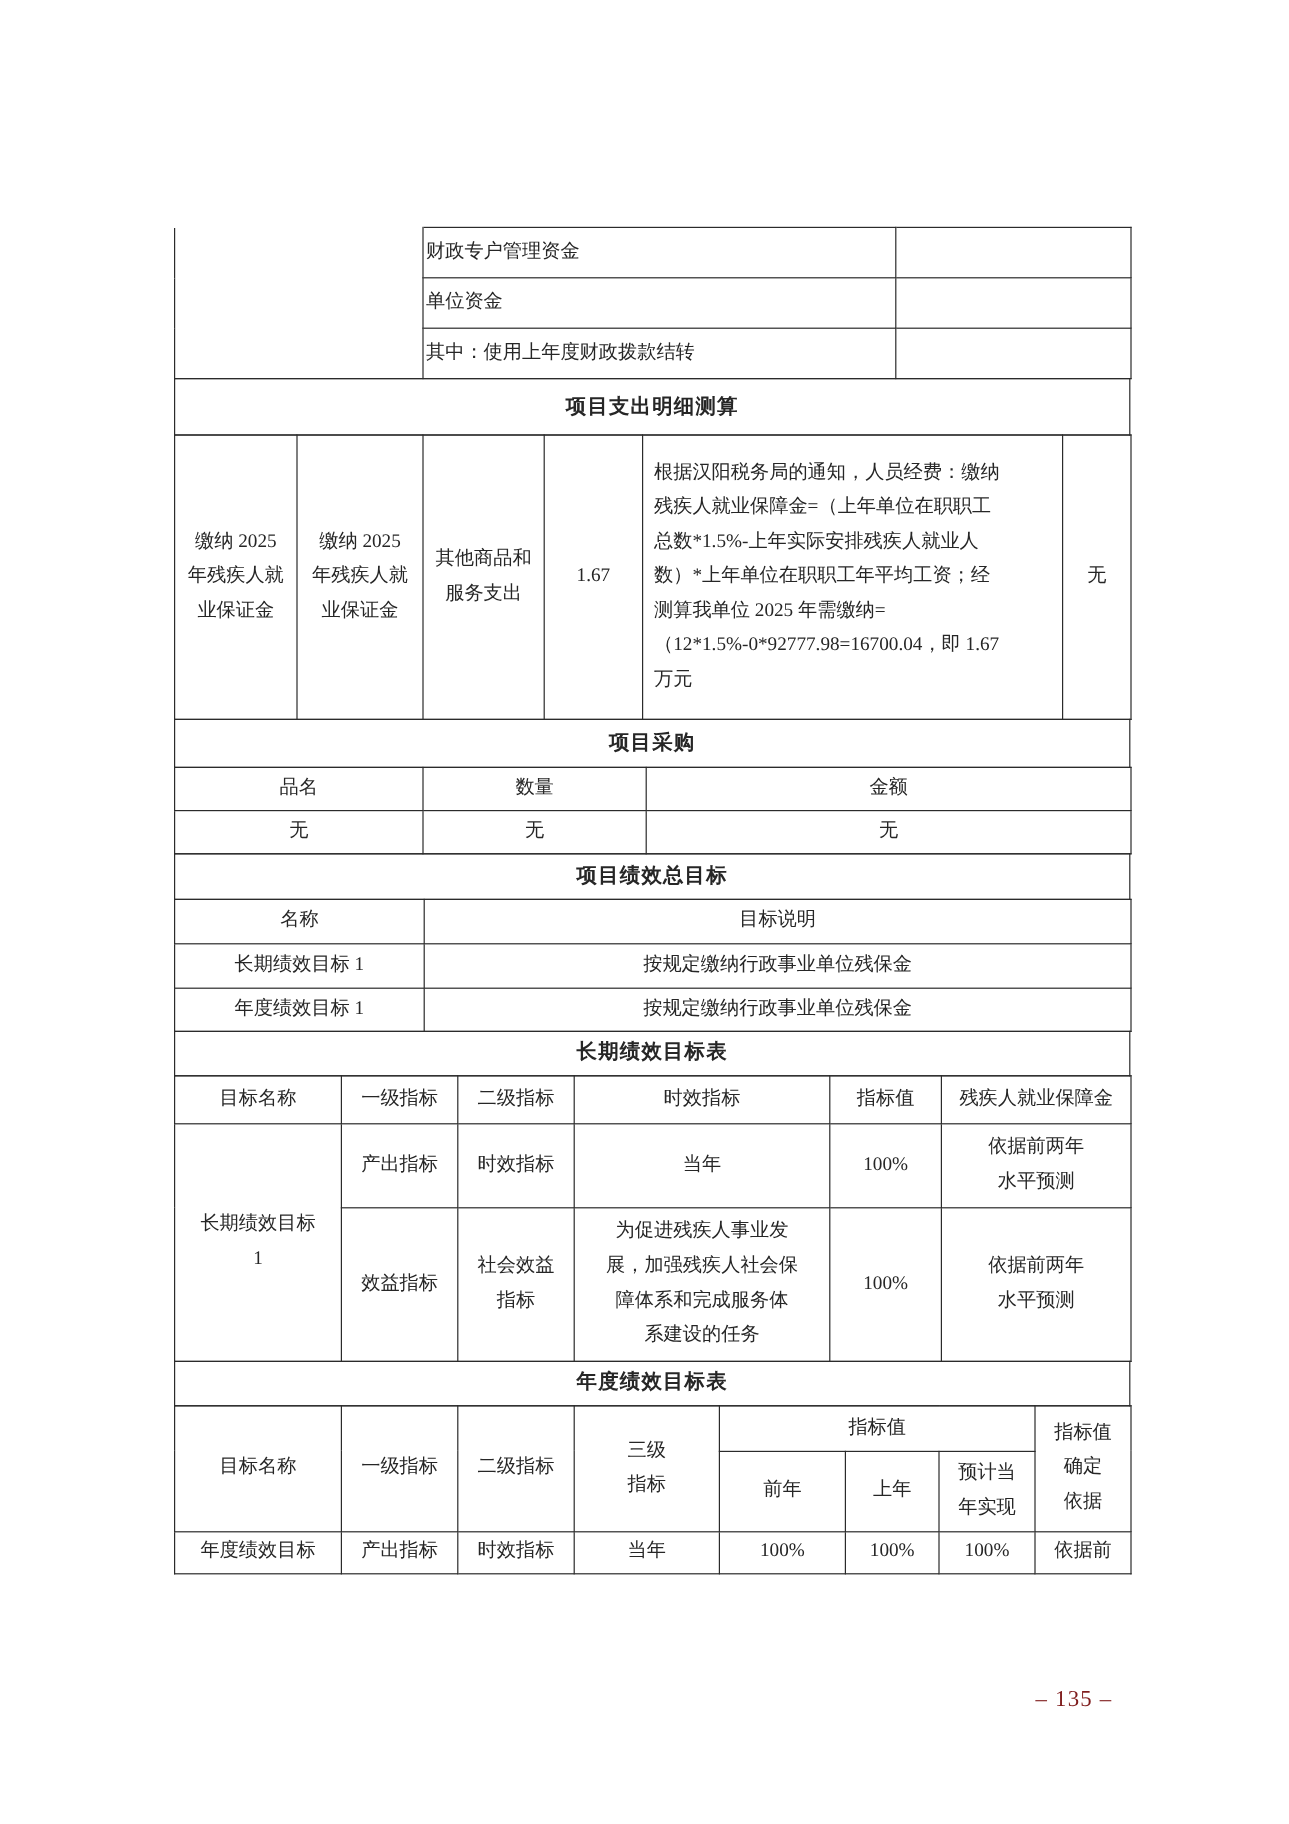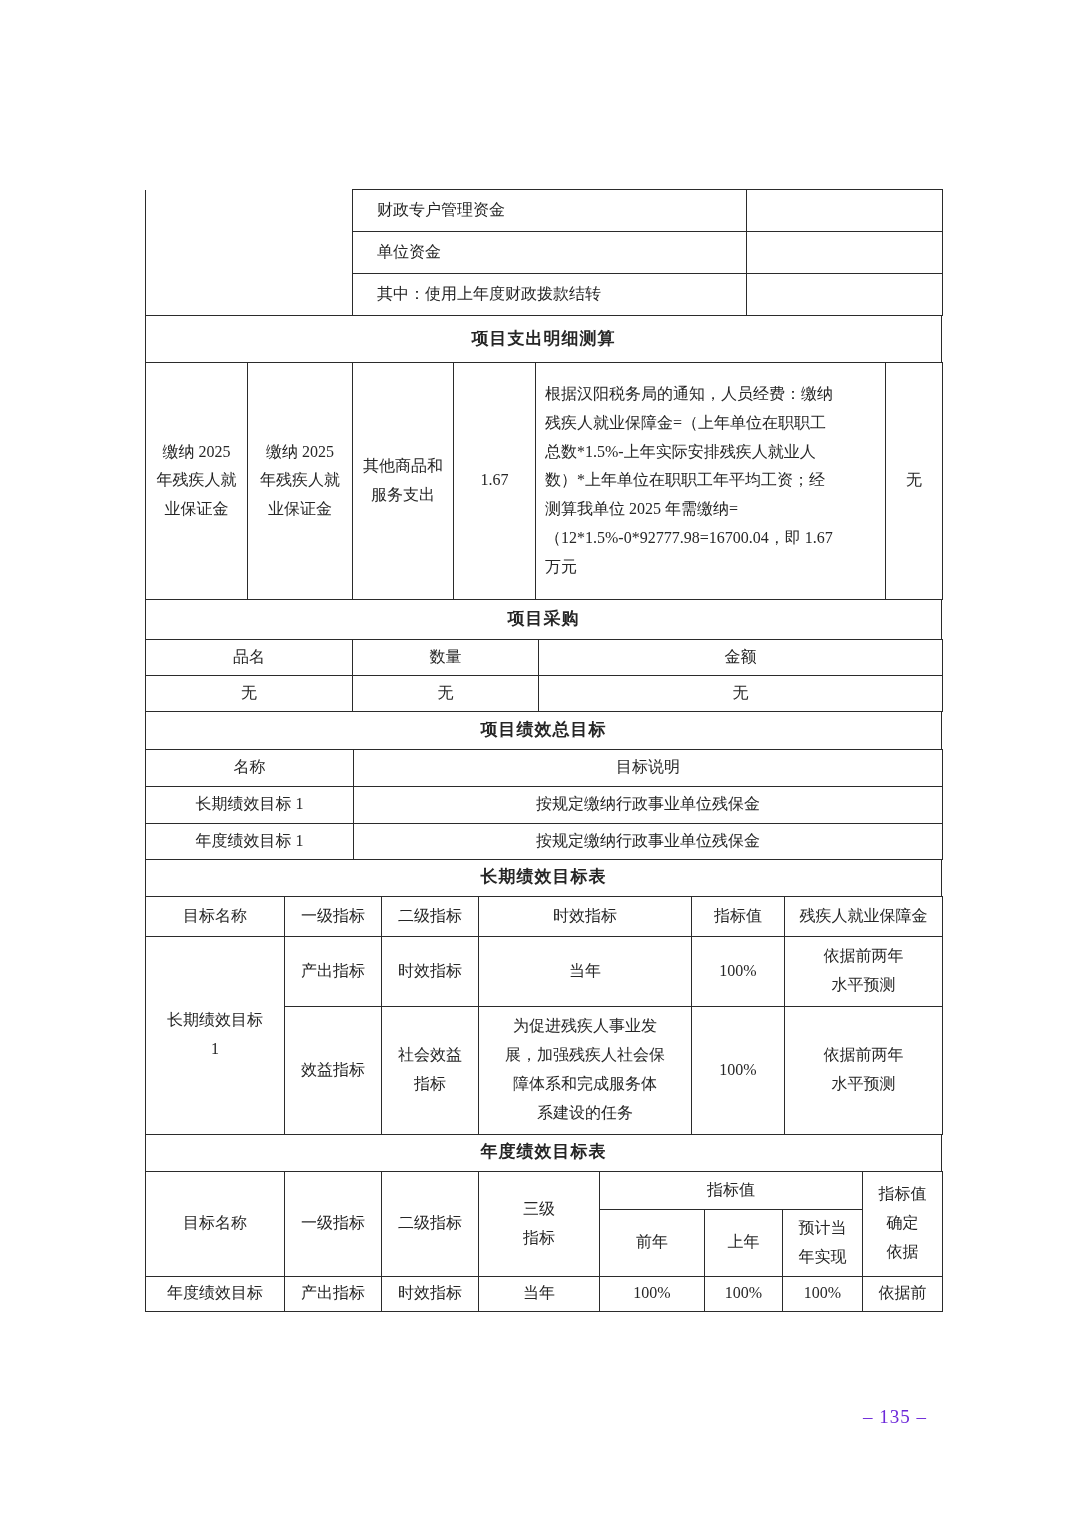--- a/index.html
+++ b/index.html
@@ -10,28 +10,28 @@
   }
   .sheet{position:absolute;left:145px;top:189px;width:797px;}
   table{border-collapse:collapse;table-layout:fixed;width:797px;margin-top:-1px;}
   .sheet > table:first-child{margin-top:0;}
   td{
     border:1px solid #2b2b2b;box-sizing:border-box;
     font-size:16px;line-height:1.8;text-align:center;vertical-align:middle;
     padding:2px 6px;overflow:hidden;
   }
   td.empty{padding:0;}
-  .left{text-align:left;padding-left:24px;}
+  .left{text-align:left;padding-left:2px;}
   .pre{white-space:pre-line;}
   .band td{font-weight:bold;font-size:17px;letter-spacing:1px;}
   .no-top{border-top:none !important;}
   .basis-cell{text-align:left;padding:17px 9px;}
   .page-number{
     position:absolute;left:840px;top:1406px;width:110px;
-    text-align:center;font-size:19px;color:#6d28d9;letter-spacing:1px;
+    text-align:center;font-size:19px;color:#7f1d1d;letter-spacing:1px;
   }
 </style>
 </head>
 <body>
 
 <div class="sheet">
 
   <table>
     <colgroup>
         <col style="width:207px">

